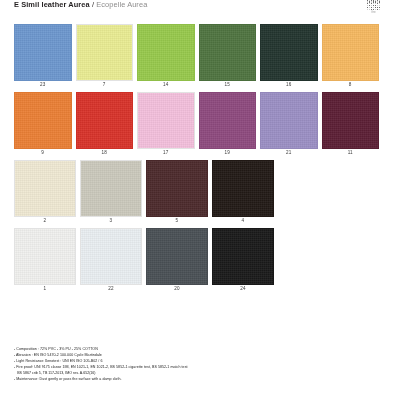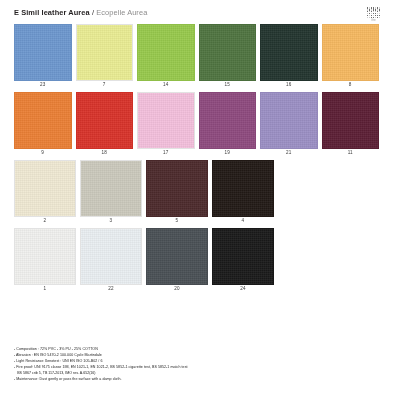--- a/index.html
+++ b/index.html
@@ -7,21 +7,21 @@
     width:393px;height:393px;overflow:hidden;
     background:#ffffff;
     font-family:"Liberation Sans","DejaVu Sans",sans-serif;
     color:#231f20;
     position:relative;
   }
   .page{position:absolute;inset:0;padding:0;}
 
   
   .header{
-    position:absolute;left:14px;top:8px;right:10px;height:16px;
+    position:absolute;left:14px;top:0;right:10px;height:16px;
   }
   .title{
     font-size:7.4px;line-height:10px;letter-spacing:.1px;
     white-space:nowrap;
   }
   .title .tcode{font-weight:bold;color:#231f20;}
   .title .tmain{font-weight:bold;color:#231f20;}
   .title .tsep{font-weight:normal;color:#231f20;}
   .title .talt{font-weight:normal;color:#8d8c8c;}
 

